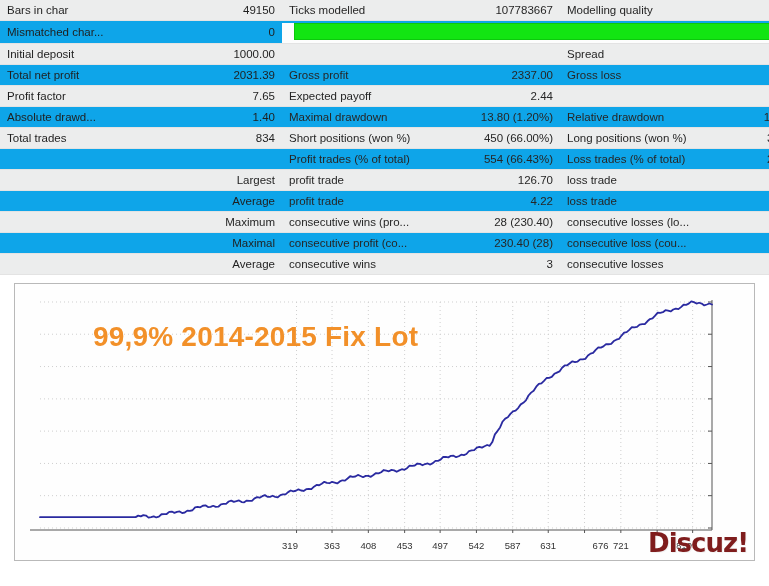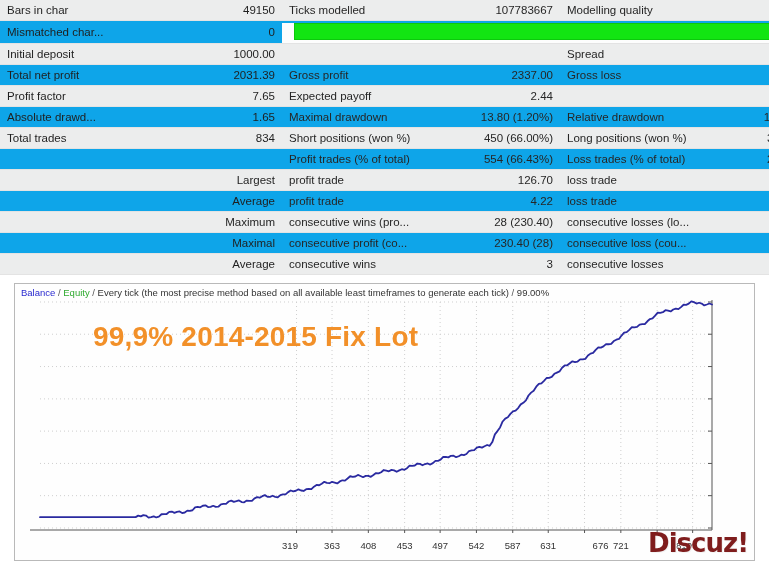--- a/index.html
+++ b/index.html
@@ -176,21 +176,21 @@
       <tr class="row-odd">
         <td class="c-label">Profit factor</td>
         <td class="c-value">7.65</td>
         <td class="c-label2">Expected payoff</td>
         <td class="c-value2">2.44</td>
         <td class="c-label3"></td>
         <td class="c-value3"></td>
       </tr>
       <tr class="row-even">
         <td class="c-label">Absolute drawd...</td>
-        <td class="c-value">1.65</td>
+        <td class="c-value">1.40</td>
         <td class="c-label2">Maximal drawdown</td>
         <td class="c-value2">13.80 (1.20%)</td>
         <td class="c-label3">Relative drawdown</td>
         <td class="c-value3">1.20% (13.80)</td>
       </tr>
       <tr class="row-odd">
         <td class="c-label">Total trades</td>
         <td class="c-value">834</td>
         <td class="c-label2">Short positions (won %)</td>
         <td class="c-value2">450 (66.00%)</td>
@@ -243,23 +243,20 @@
         <td class="c-label2">consecutive wins</td>
         <td class="c-value2">3</td>
         <td class="c-label3">consecutive losses</td>
         <td class="c-value3">2</td>
       </tr>
     </tbody>
 </table>
 
 <div id="chart-panel">
 
-  <div id="chart-header">
-    <span class="lg-balance">Balance</span><span class="sep"> / </span><span class="lg-equity">Equity</span><span class="sep"> / </span><span>Every tick (the most precise method based on all available least timeframes to generate each tick)</span><span class="sep"> / </span><span>99.00%</span>
-  </div>
 
   <div id="chart-title">99,9% 2014-2015 Fix Lot</div>
 
   <div id="plot">
     <svg id="plot-svg" width="700" height="238" viewBox="0 0 700 238">
       <g id="grid-group">
           <line x1="25" x2="697" y1="4" y2="4" stroke="#cfcfcf" stroke-width="1" stroke-dasharray="1,3"></line>
           <line x1="25" x2="697" y1="36.22553588070829" y2="36.22553588070829" stroke="#cfcfcf" stroke-width="1" stroke-dasharray="1,3"></line>
           <line x1="25" x2="697" y1="68.55638397017708" y2="68.55638397017708" stroke="#cfcfcf" stroke-width="1" stroke-dasharray="1,3"></line>
           <line x1="25" x2="697" y1="100.88723205964584" y2="100.88723205964584" stroke="#cfcfcf" stroke-width="1" stroke-dasharray="1,3"></line>

